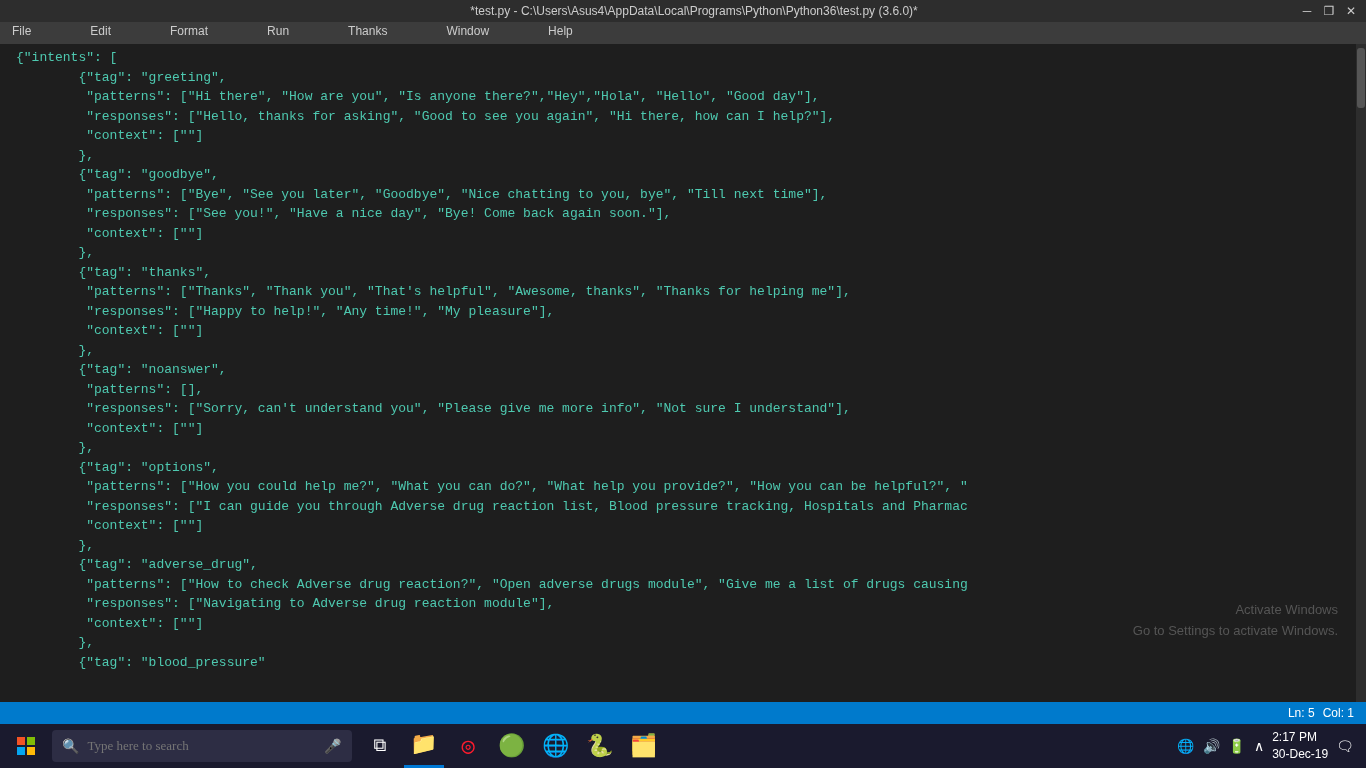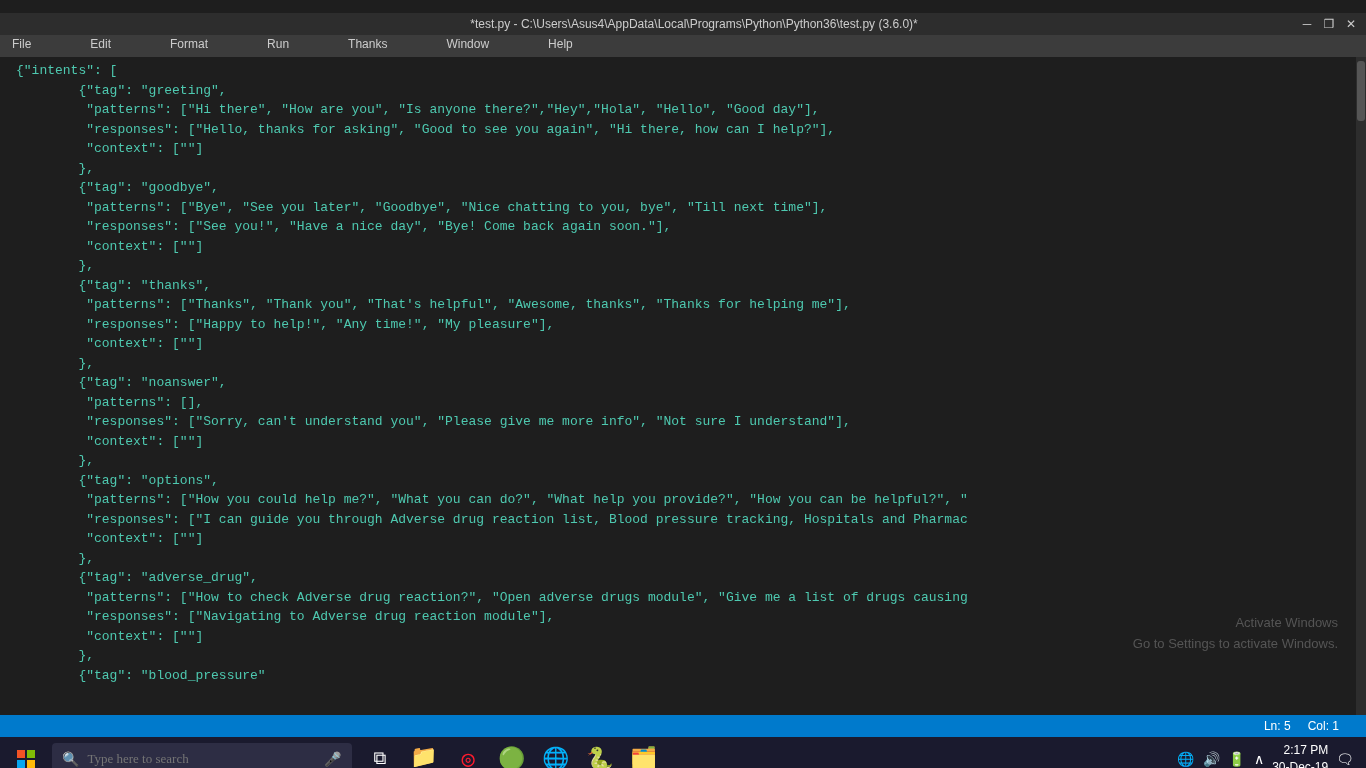--- a/index.html
+++ b/index.html
@@ -9,21 +9,20 @@
     #title-bar {
       background: #2d2d2d;
       height: 22px;
       display: flex;
       align-items: center;
       justify-content: space-between;
       padding: 8px 8px;
       font-size: 12px;
       color: #cccccc;
       font-family: 'Segoe UI', sans-serif;
-      margin-top: 13px;
     }
     #title-bar .title { flex: 1; text-align: center; font-size: 12px; }
     #title-bar .controls { display: flex; gap: 8px; }
     #title-bar .ctrl-btn {
       width: 14px; height: 14px; display: flex; align-items: center; justify-content: center;
       font-size: 12px; cursor: pointer; color: #cccccc;
     }
 
     
     #menu-bar {
@@ -79,25 +78,25 @@
       line-height: 1.6;
     }
 
     
     #status-bar {
       background: #007acc;
       height: 22px;
       display: flex;
       align-items: center;
       justify-content: flex-end;
-      padding: 0 27px;
+      padding: 0 12px;
       font-size: 12px;
       font-family: 'Segoe UI', sans-serif;
       color: #ffffff;
-      gap: 17px;
+      gap: 8px;
     }
 
     
     #taskbar {
       background: #1a1a2e;
       height: 44px;
       display: flex;
       align-items: center;
       padding: 0 4px;
       gap: 4px;
@@ -149,21 +148,21 @@
     #sys-tray {
       margin-left: auto;
       display: flex;
       align-items: center;
       gap: 8px;
       padding-right: 8px;
       font-size: 12px;
       color: #ffffff;
       font-family: 'Segoe UI', sans-serif;
     }
-    #clock { text-align: right; line-height: 1.4; font-size: 12px; }
+    #clock { line-height: 1.4; font-size: 12px; }
     .tray-icon { font-size: 14px; cursor: pointer; }
 
     
     #scrollbar {
       width: 10px;
       background: #2d2d2d;
       height: 100%;
       position: relative;
     }
     #scroll-thumb {

